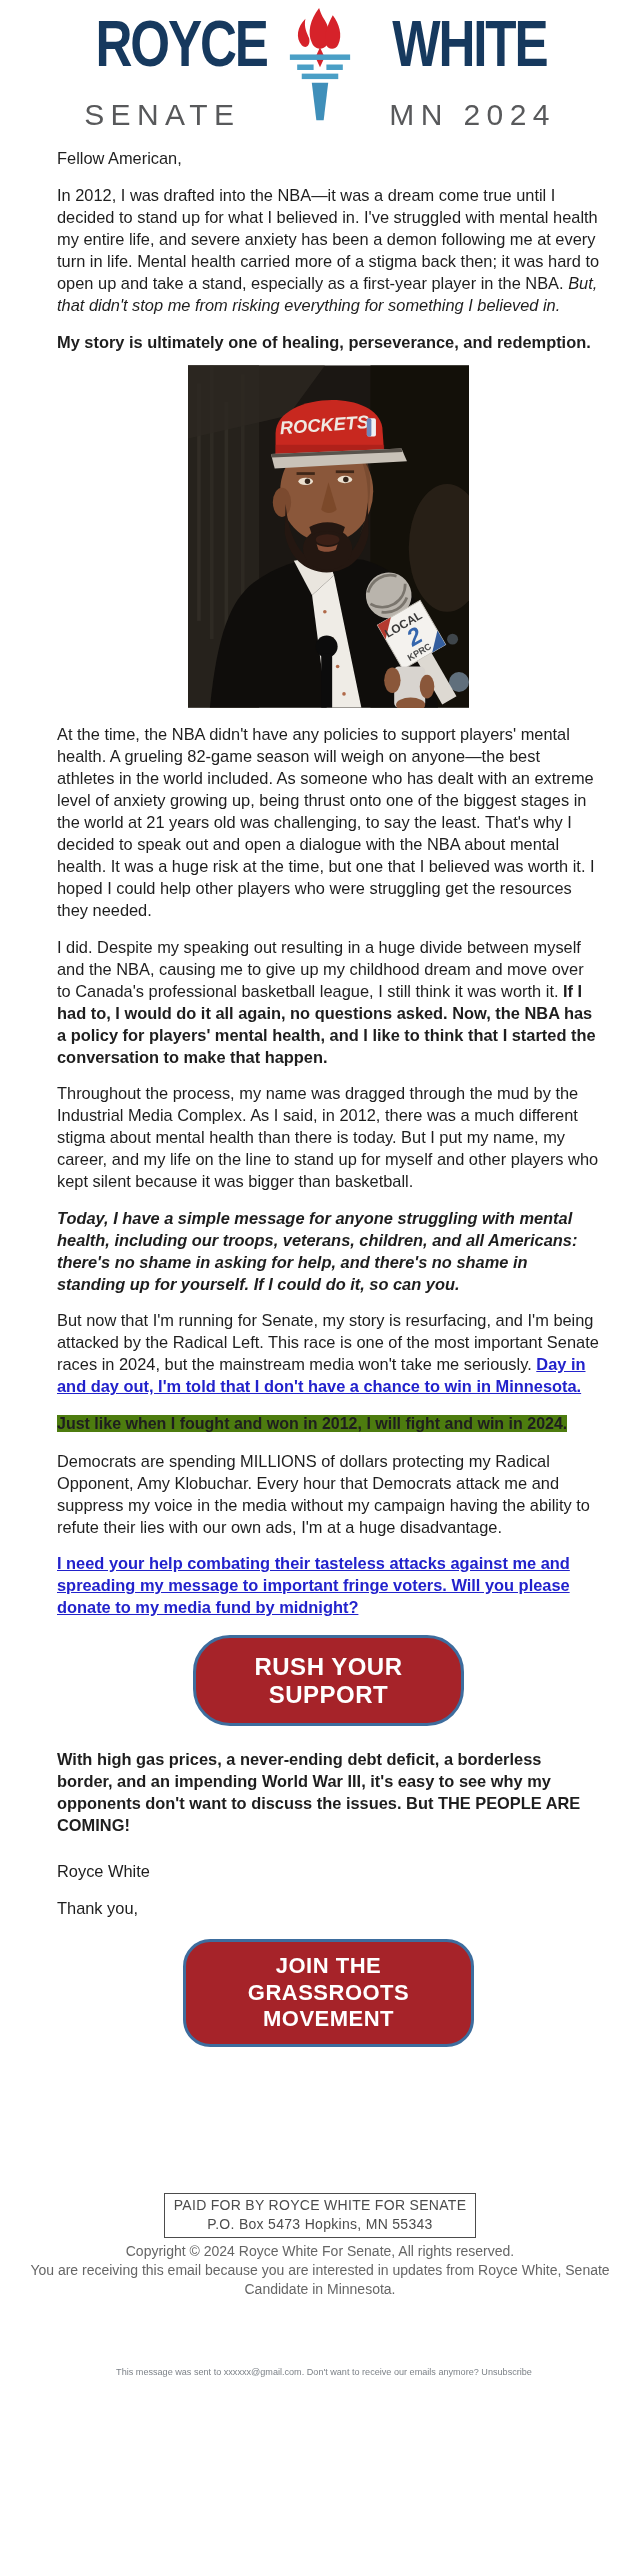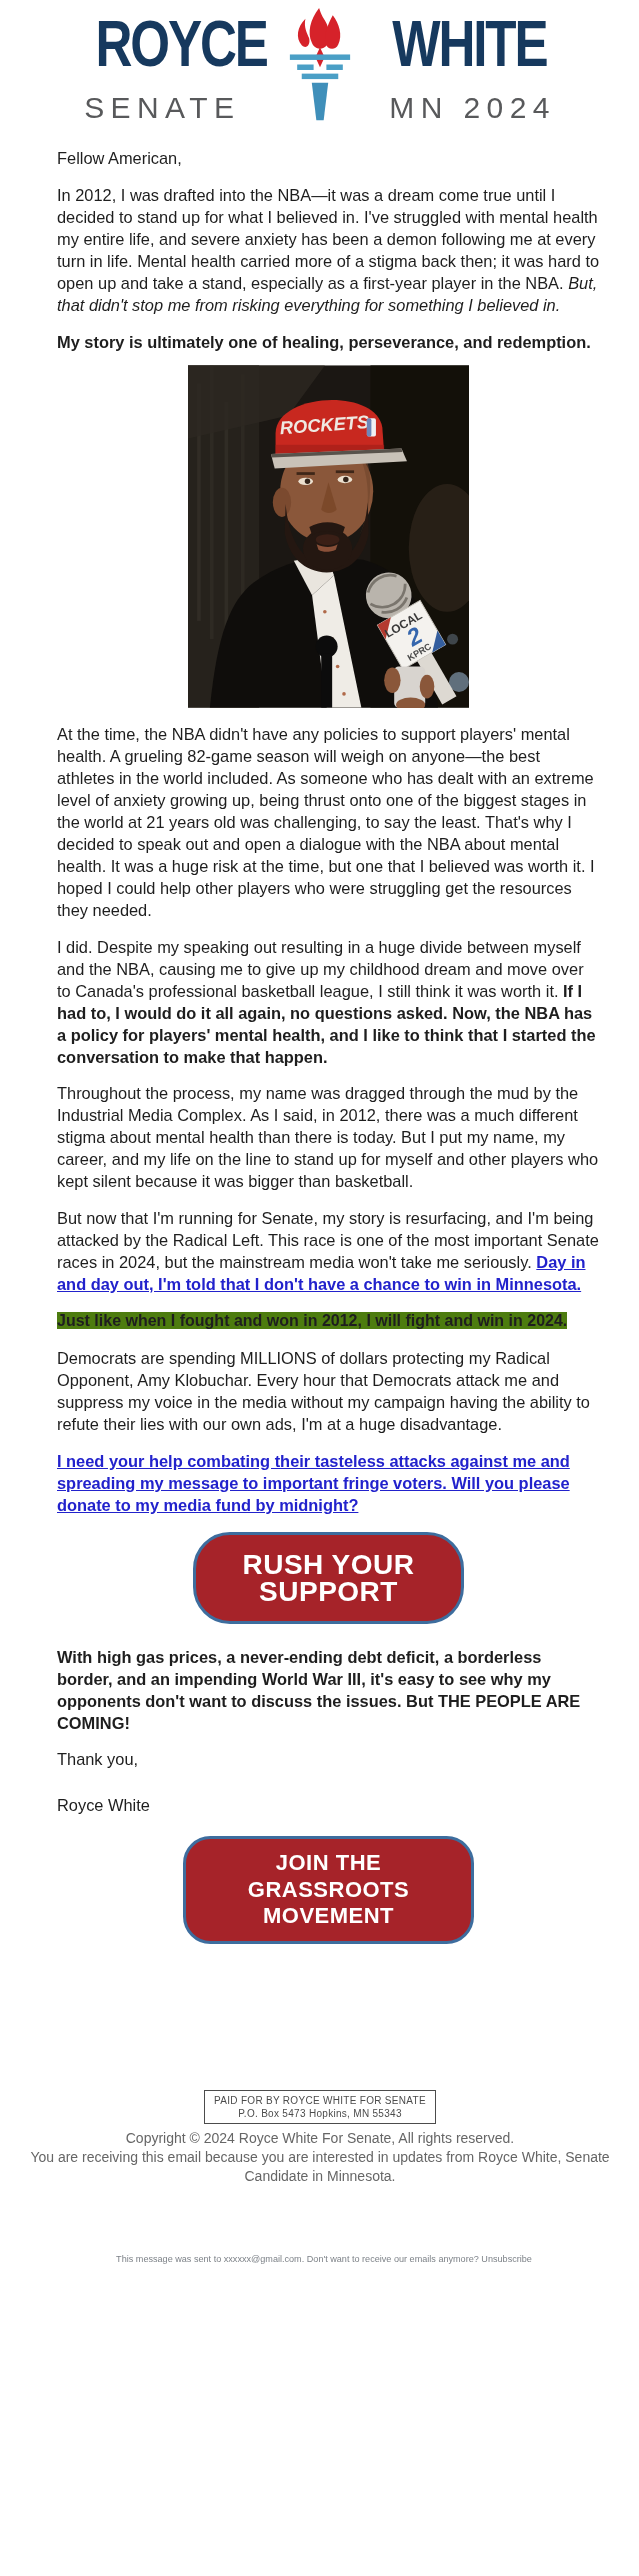--- a/index.html
+++ b/index.html
@@ -4,48 +4,48 @@
 <style>
   html,body{margin:0;padding:0;background:#ffffff;}
   body{font-family:"Liberation Sans", sans-serif;color:#1e1e1e;}
   .email{width:640px;height:2576px;overflow:hidden;background:#ffffff;margin:0 auto;position:relative;}
 
   
   .logo{position:relative;padding-top:9.1px;height:111px;text-align:center;}
   .logo-row1{display:flex;justify-content:center;align-items:center;gap:24px;height:69px;}
   .logo-word{display:inline-block;font-weight:800;font-size:64px;line-height:64px;
              color:#16395e;letter-spacing:-2.7px;transform:scaleX(0.8);}
-  .logo-row2{display:flex;justify-content:center;align-items:center;gap:58px;height:38px;margin-top:10px;}
+  .logo-row2{display:flex;justify-content:center;align-items:center;gap:58px;height:38px;margin-top:17px;}
   .logo-sub{font-size:30px;line-height:33px;color:#58595b;letter-spacing:6.4px;font-weight:400;}
   .torch{position:absolute;left:50%;top:7.3px;transform:translateX(-50%);}
 
   
   .content{padding:0 40px 0 57px;}
   .content p{margin:14.6px 0 0 0;font-size:16.4px;line-height:22px;}
   .greeting{margin-top:27.4px !important;}
   .bold{font-weight:700;}
   .italic{font-style:italic;}
   .bold-italic{font-weight:700;font-style:italic;}
   .highlight{background:#4d7c0f;font-weight:700;font-size:16px;white-space:nowrap;}
   .textlink{color:#2222cc;font-weight:700;text-decoration:underline;cursor:pointer;}
 
   
   .photo{margin:12.8px auto 0;width:281px;height:343px;padding:0;}
   .photo svg{display:block;}
 
   
   .btn-wrap{display:flex;justify-content:center;margin-top:16.4px;}
   .btn{display:block;background:#a62329;border:3.7px solid #3d6d9e;border-radius:37px;
-       color:#ffffff;font-weight:700;font-size:28px;line-height:27.4px;
+       color:#ffffff;font-weight:700;font-size:24px;line-height:27.4px;
        padding:15.5px 9.1px;width:247px;text-align:center;text-decoration:none;letter-spacing:0.5px;cursor:pointer;}
   .btn.two-line{border-radius:27.4px;font-size:22px;line-height:26.5px;padding:11px 11px;width:263px;}
 
   
   .paid-box{margin:146px auto 2px;width:fit-content;border:0.9px solid #4c4c4c;
-            padding:2.7px 9.1px;text-align:center;font-size:10px;line-height:1.35;color:#4c4c4c;letter-spacing:0.3px;}
+            padding:2.7px 9.1px;text-align:center;font-size:14px;line-height:1.35;color:#4c4c4c;letter-spacing:0.3px;}
   .copyright{margin-top:4.6px;text-align:center;font-size:14px;line-height:1.35;color:#666;}
   .sent{margin-top:68px;text-align:center;font-size:9.1px;color:#7d8288;padding-left:8px;}
   .unsub{cursor:pointer;}
 </style>
 </head>
 <body>
 
 <div class="email">
 
   <header class="logo">
@@ -154,38 +154,39 @@
         <ellipse cx="244" cy="372" rx="16" ry="8" fill="#8a573a"></ellipse>
       </svg>
     </figure>
 
     <p>At the time, the NBA didn't have any policies to support players' mental health. A grueling 82-game season will weigh on anyone—the best athletes in the world included. As someone who has dealt with an extreme level of anxiety growing up, being thrust onto one of the biggest stages in the world at 21 years old was challenging, to say the least. That's why I decided to speak out and open a dialogue with the NBA about mental health. It was a huge risk at the time, but one that I believed was worth it. I hoped I could help other players who were struggling get the resources they needed.</p>
 
     <p><span>I did. Despite my speaking out resulting in a huge divide between myself and the NBA, causing me to give up my childhood dream and move over to Canada's professional basketball league, I still think it was worth it. </span><span class="bold">If I had to, I would do it all again, no questions asked. Now, the NBA has a policy for players' mental health, and I like to think that I started the conversation to make that happen.</span></p>
 
     <p>Throughout the process, my name was dragged through the mud by the Industrial Media Complex. As I said, in 2012, there was a much different stigma about mental health than there is today. But I put my name, my career, and my life on the line to stand up for myself and other players who kept silent because it was bigger than basketball.</p>
 
+    <p class="bold-italic">Today, I have a simple message for anyone struggling with mental health, including our troops, veterans, children, and all Americans: there's no shame in asking for help, and there's no shame in standing up for yourself. If I could do it, so can you.</p>
 
     <p><span>But now that I'm running for Senate, my story is resurfacing, and I'm being attacked by the Radical Left. This race is one of the most important Senate races in 2024, but the mainstream media won't take me seriously. </span><a class="textlink">Day in and day out, I'm told that I don't have a chance to win in Minnesota.</a></p>
 
     <p><span class="highlight">Just like when I fought and won in 2012, I will fight and win in 2024.</span></p>
 
     <p>Democrats are spending MILLIONS of dollars protecting my Radical Opponent, Amy Klobuchar. Every hour that Democrats attack me and suppress my voice in the media without my campaign having the ability to refute their lies with our own ads, I'm at a huge disadvantage.</p>
 
     <p><a class="textlink">I need your help combating their tasteless attacks against me and spreading my message to important fringe voters. Will you please donate to my media fund by midnight?</a></p>
 
     <div class="btn-wrap">
       <a class="btn">RUSH YOUR SUPPORT</a>
     </div>
 
     <p class="bold" style="margin-top:22px;">With high gas prices, a never-ending debt deficit, a borderless border, and an impending World War III, it's easy to see why my opponents don't want to discuss the issues. But THE PEOPLE ARE COMING!</p>
 
+    <p style="margin-top:24px;">Royce White</p>
+
     <p>Thank you,</p>
-
-    <p style="margin-top:24px;">Royce White</p>
 
     <div class="btn-wrap" style="margin-top:20px;">
       <a class="btn two-line">JOIN THE GRASSROOTS MOVEMENT</a>
     </div>
 
   </main>
 
   <footer>
     <div class="paid-box">
       <div>PAID FOR BY ROYCE WHITE FOR SENATE</div>

